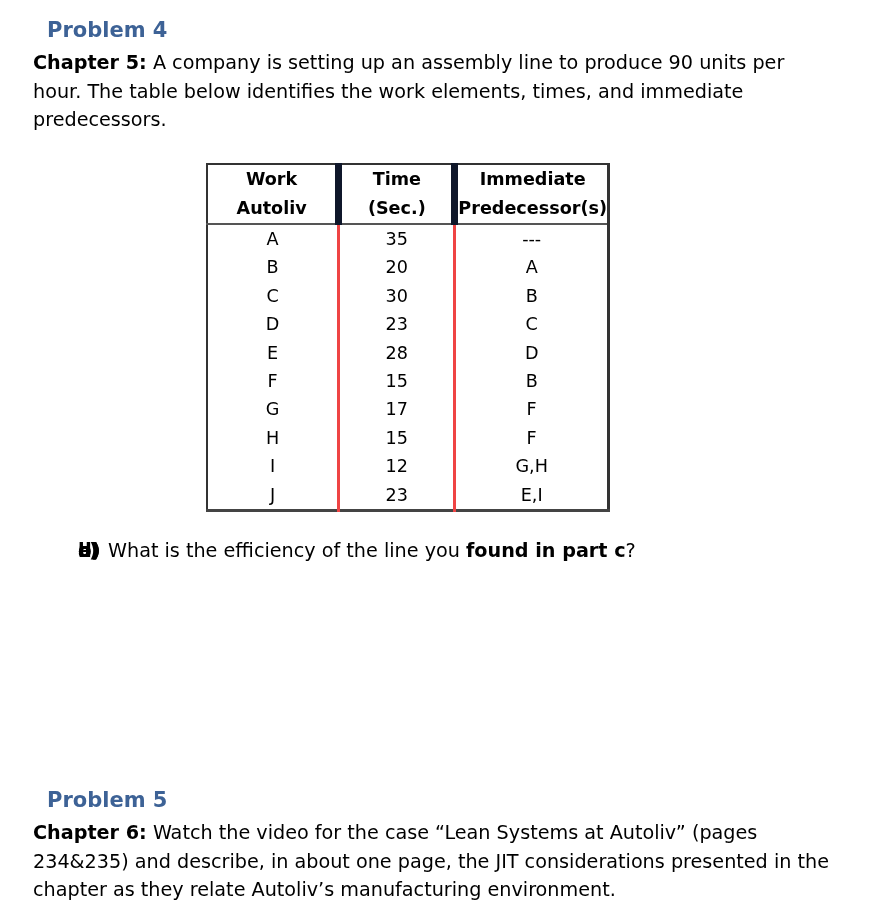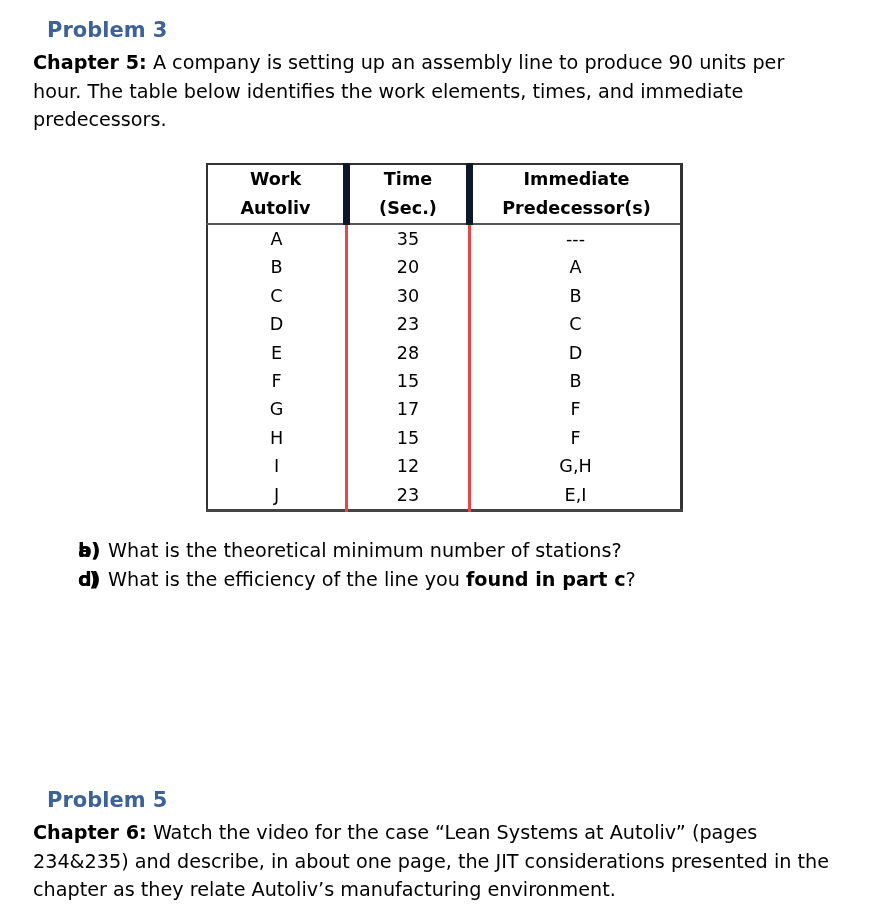--- a/index.html
+++ b/index.html
@@ -34,21 +34,21 @@
     }
     .para b { font-weight: bold; }
 
     #p4-title { top: 18px; }
     #p4-text  { top: 49px; }
 
     table.work-table {
       position: absolute;
       left: 206px;
       top: 163px;
-      width: 477px;
+      width: 404px;
       border-collapse: collapse;
       font-size: 17.6px;
       border: 2px solid #333333;
       border-right: 3px solid #333333;
       border-bottom: 3px solid #444444;
     }
     table.work-table th {
       font-weight: bold;
       text-align: center;
       vertical-align: middle;
@@ -92,21 +92,21 @@
       top: 0;
       font-weight: bold;
     }
 
     #p5-title { top: 788px; }
     #p5-text  { top: 819px; }
   </style>
 </head>
 <body>
 
-<h2 id="p4-title" class="problem-title">Problem 3</h2>
+<h2 id="p4-title" class="problem-title">Problem 4</h2>
 
 <p id="p4-text" class="para"><b>Chapter 5:</b><span> A company is setting up an assembly line to produce 90 units per hour. The table below identifies the work elements, times, and immediate predecessors.</span></p>
 
 <table class="work-table">
   <thead>
     <tr>
       <th><span>Work</span><br><span>Autoliv</span></th>
       <th><span>Time</span><br><span>(Sec.)</span></th>
       <th><span>Immediate</span><br><span>Predecessor(s)</span></th>
     </tr>
@@ -160,20 +160,20 @@
       <tr>
         <td>J</td>
         <td>23</td>
         <td>E,I</td>
       </tr>
     </tbody>
 </table>
 
 <ol class="questions">
   <li><span class="q-label">a)</span></li>
-  <li><span class="q-label">b)</span><span> What is the theoretical minimum number of stations?</span></li>
+  <li><span class="q-label">b)</span></li>
   <li><span class="q-label">c)</span></li>
   <li><span class="q-label">d)</span><span> What is the efficiency of the line you </span><b>found in part c</b><span>?</span></li>
 </ol>
 
 <h2 id="p5-title" class="problem-title">Problem 5</h2>
 
 <p id="p5-text" class="para"><b>Chapter 6:</b><span> Watch the video for the case “Lean Systems at Autoliv” (pages 234&amp;235) and describe, in about one page, the JIT considerations presented in the chapter as they relate Autoliv’s manufacturing environment.</span></p>
 
 </body></html>

